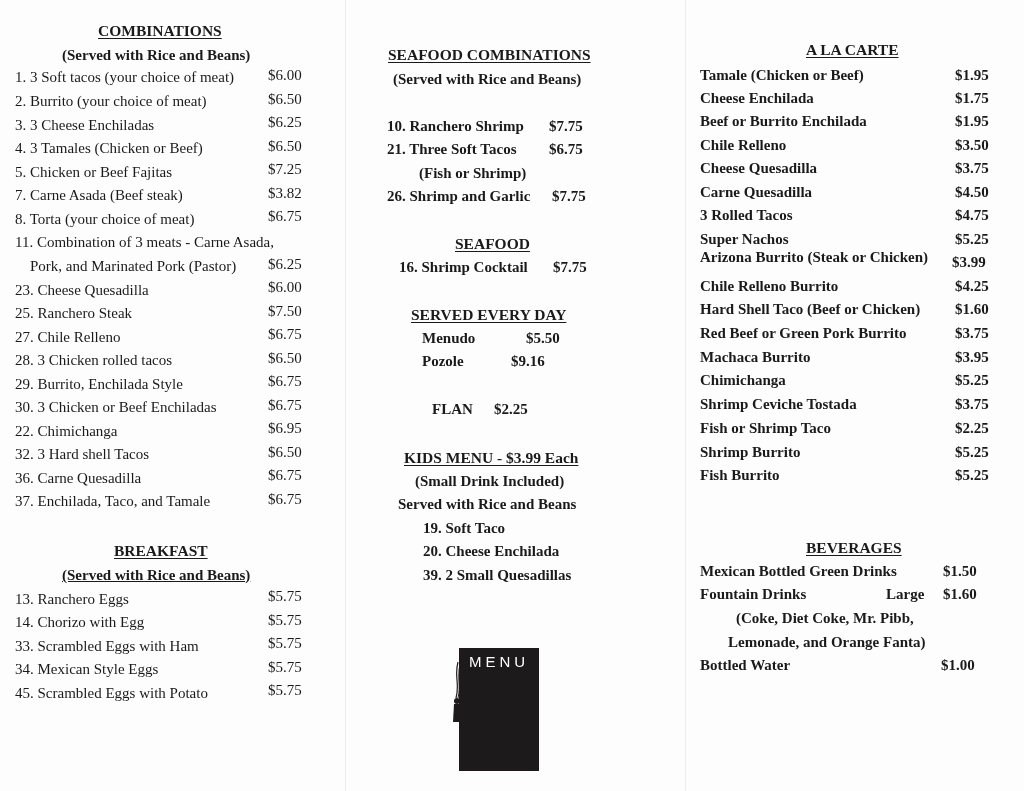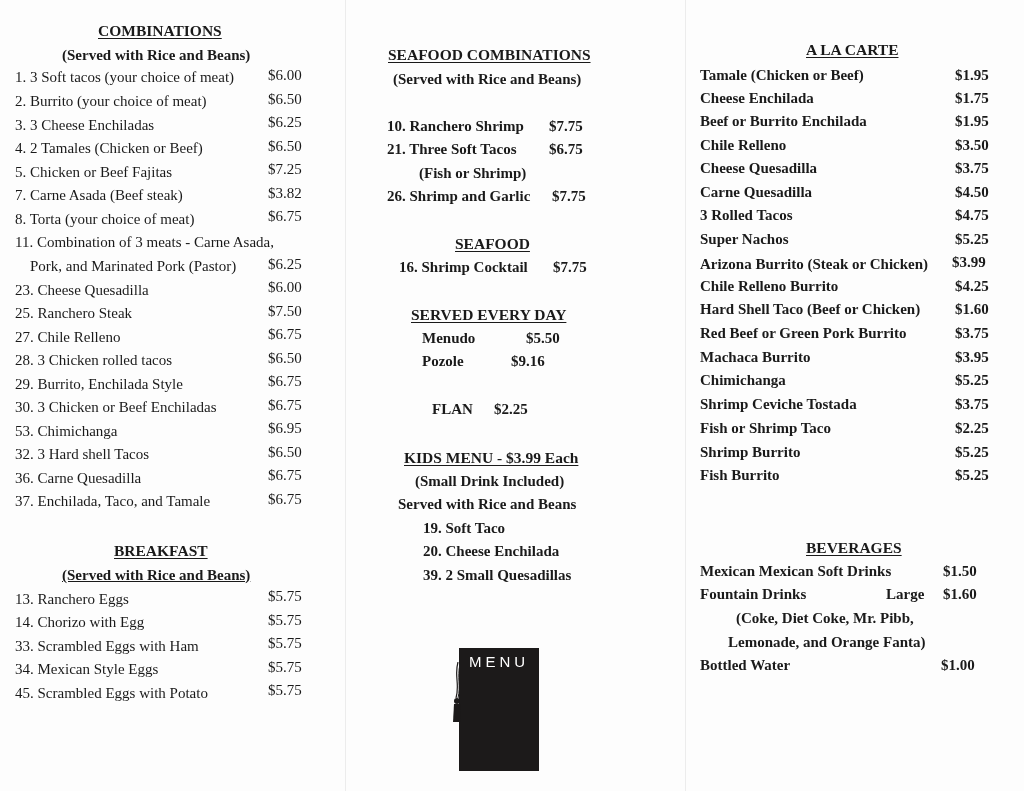--- a/index.html
+++ b/index.html
@@ -33,21 +33,21 @@
 <section>
   <div class="h" style="left:98px;top:22px">COMBINATIONS</div>
   <div class="sub" style="left:62px;top:47px">(Served with Rice and Beans)</div>
 
   <div class="row" style="left:15px;top:69px">1. 3 Soft tacos (your choice of meat)</div>
   <div class="price" style="left:268px;top:67px">$6.00</div>
   <div class="row" style="left:15px;top:93px">2. Burrito (your choice of meat)</div>
   <div class="price" style="left:268px;top:91px">$6.50</div>
   <div class="row" style="left:15px;top:117px">3.  3 Cheese Enchiladas</div>
   <div class="price" style="left:268px;top:114px">$6.25</div>
-  <div class="row" style="left:15px;top:140px">4.  2 Tamales (Chicken or Beef)</div>
+  <div class="row" style="left:15px;top:140px">4.  3 Tamales (Chicken or Beef)</div>
   <div class="price" style="left:268px;top:138px">$6.50</div>
   <div class="row" style="left:15px;top:164px">5. Chicken or Beef Fajitas</div>
   <div class="price" style="left:268px;top:161px">$7.25</div>
   <div class="row" style="left:15px;top:187px">7. Carne Asada (Beef steak)</div>
   <div class="price" style="left:268px;top:185px">$3.82</div>
   <div class="row" style="left:15px;top:211px">8. Torta (your choice of meat)</div>
   <div class="price" style="left:268px;top:208px">$6.75</div>
   <div class="row" style="left:15px;top:234px">11. Combination of 3 meats - Carne Asada,</div>
   <div class="row" style="left:30px;top:258px">Pork, and Marinated Pork (Pastor)</div>
   <div class="price" style="left:268px;top:256px">$6.25</div>
@@ -56,21 +56,21 @@
   <div class="row" style="left:15px;top:305px">25. Ranchero Steak</div>
   <div class="price" style="left:268px;top:303px">$7.50</div>
   <div class="row" style="left:15px;top:329px">27. Chile Relleno</div>
   <div class="price" style="left:268px;top:326px">$6.75</div>
   <div class="row" style="left:15px;top:352px">28. 3 Chicken rolled tacos</div>
   <div class="price" style="left:268px;top:350px">$6.50</div>
   <div class="row" style="left:15px;top:376px">29. Burrito, Enchilada Style</div>
   <div class="price" style="left:268px;top:373px">$6.75</div>
   <div class="row" style="left:15px;top:399px">30. 3 Chicken or Beef Enchiladas</div>
   <div class="price" style="left:268px;top:397px">$6.75</div>
-  <div class="row" style="left:15px;top:423px">53. Chimichanga</div>
+  <div class="row" style="left:15px;top:423px">22. Chimichanga</div>
   <div class="price" style="left:268px;top:420px">$6.95</div>
   <div class="row" style="left:15px;top:446px">32. 3 Hard shell Tacos</div>
   <div class="price" style="left:268px;top:444px">$6.50</div>
   <div class="row" style="left:15px;top:470px">36. Carne Quesadilla</div>
   <div class="price" style="left:268px;top:467px">$6.75</div>
   <div class="row" style="left:15px;top:493px">37. Enchilada, Taco, and Tamale</div>
   <div class="price" style="left:268px;top:491px">$6.75</div>
 </section>
 
 <section>
@@ -149,21 +149,21 @@
   <div class="row bold" style="left:700px;top:137px">Chile Relleno</div>
   <div class="price bold" style="left:955px;top:137px">$3.50</div>
   <div class="row bold" style="left:700px;top:160px">Cheese Quesadilla</div>
   <div class="price bold" style="left:955px;top:160px">$3.75</div>
   <div class="row bold" style="left:700px;top:184px">Carne Quesadilla</div>
   <div class="price bold" style="left:955px;top:184px">$4.50</div>
   <div class="row bold" style="left:700px;top:207px">3 Rolled Tacos</div>
   <div class="price bold" style="left:955px;top:207px">$4.75</div>
   <div class="row bold" style="left:700px;top:231px">Super Nachos</div>
   <div class="price bold" style="left:955px;top:231px">$5.25</div>
-  <div class="row bold" style="left:700px;top:256px">Arizona Burrito (Steak or Chicken)</div>
+  <div class="row bold" style="left:700px;top:249px">Arizona Burrito (Steak or Chicken)</div>
   <div class="price bold" style="left:952px;top:254px">$3.99</div>
   <div class="row bold" style="left:700px;top:278px">Chile Relleno Burrito</div>
   <div class="price bold" style="left:955px;top:278px">$4.25</div>
   <div class="row bold" style="left:700px;top:301px">Hard Shell Taco (Beef or Chicken)</div>
   <div class="price bold" style="left:955px;top:301px">$1.60</div>
   <div class="row bold" style="left:700px;top:325px">Red Beef or Green Pork Burrito</div>
   <div class="price bold" style="left:955px;top:325px">$3.75</div>
   <div class="row bold" style="left:700px;top:349px">Machaca Burrito</div>
   <div class="price bold" style="left:955px;top:349px">$3.95</div>
   <div class="row bold" style="left:700px;top:372px">Chimichanga</div>
@@ -173,21 +173,21 @@
   <div class="row bold" style="left:700px;top:420px">Fish or Shrimp Taco</div>
   <div class="price bold" style="left:955px;top:420px">$2.25</div>
   <div class="row bold" style="left:700px;top:444px">Shrimp Burrito</div>
   <div class="price bold" style="left:955px;top:444px">$5.25</div>
   <div class="row bold" style="left:700px;top:467px">Fish Burrito</div>
   <div class="price bold" style="left:955px;top:467px">$5.25</div>
 </section>
 
 <section>
   <div class="h" style="left:806px;top:539px">BEVERAGES</div>
-  <div class="row bold" style="left:700px;top:563px">Mexican Mexican Soft Drinks</div>
+  <div class="row bold" style="left:700px;top:563px">Mexican Bottled Green Drinks</div>
   <div class="price bold" style="left:943px;top:563px">$1.50</div>
   <div class="row bold" style="left:700px;top:586px">Fountain Drinks</div>
   <div class="row bold" style="left:886px;top:586px">Large</div>
   <div class="price bold" style="left:943px;top:586px">$1.60</div>
   <div class="row bold" style="left:736px;top:610px">(Coke, Diet Coke, Mr. Pibb,</div>
   <div class="row bold" style="left:728px;top:634px">Lemonade, and Orange Fanta)</div>
   <div class="row bold" style="left:700px;top:657px">Bottled Water</div>
   <div class="price bold" style="left:941px;top:657px">$1.00</div>
 </section>
 

